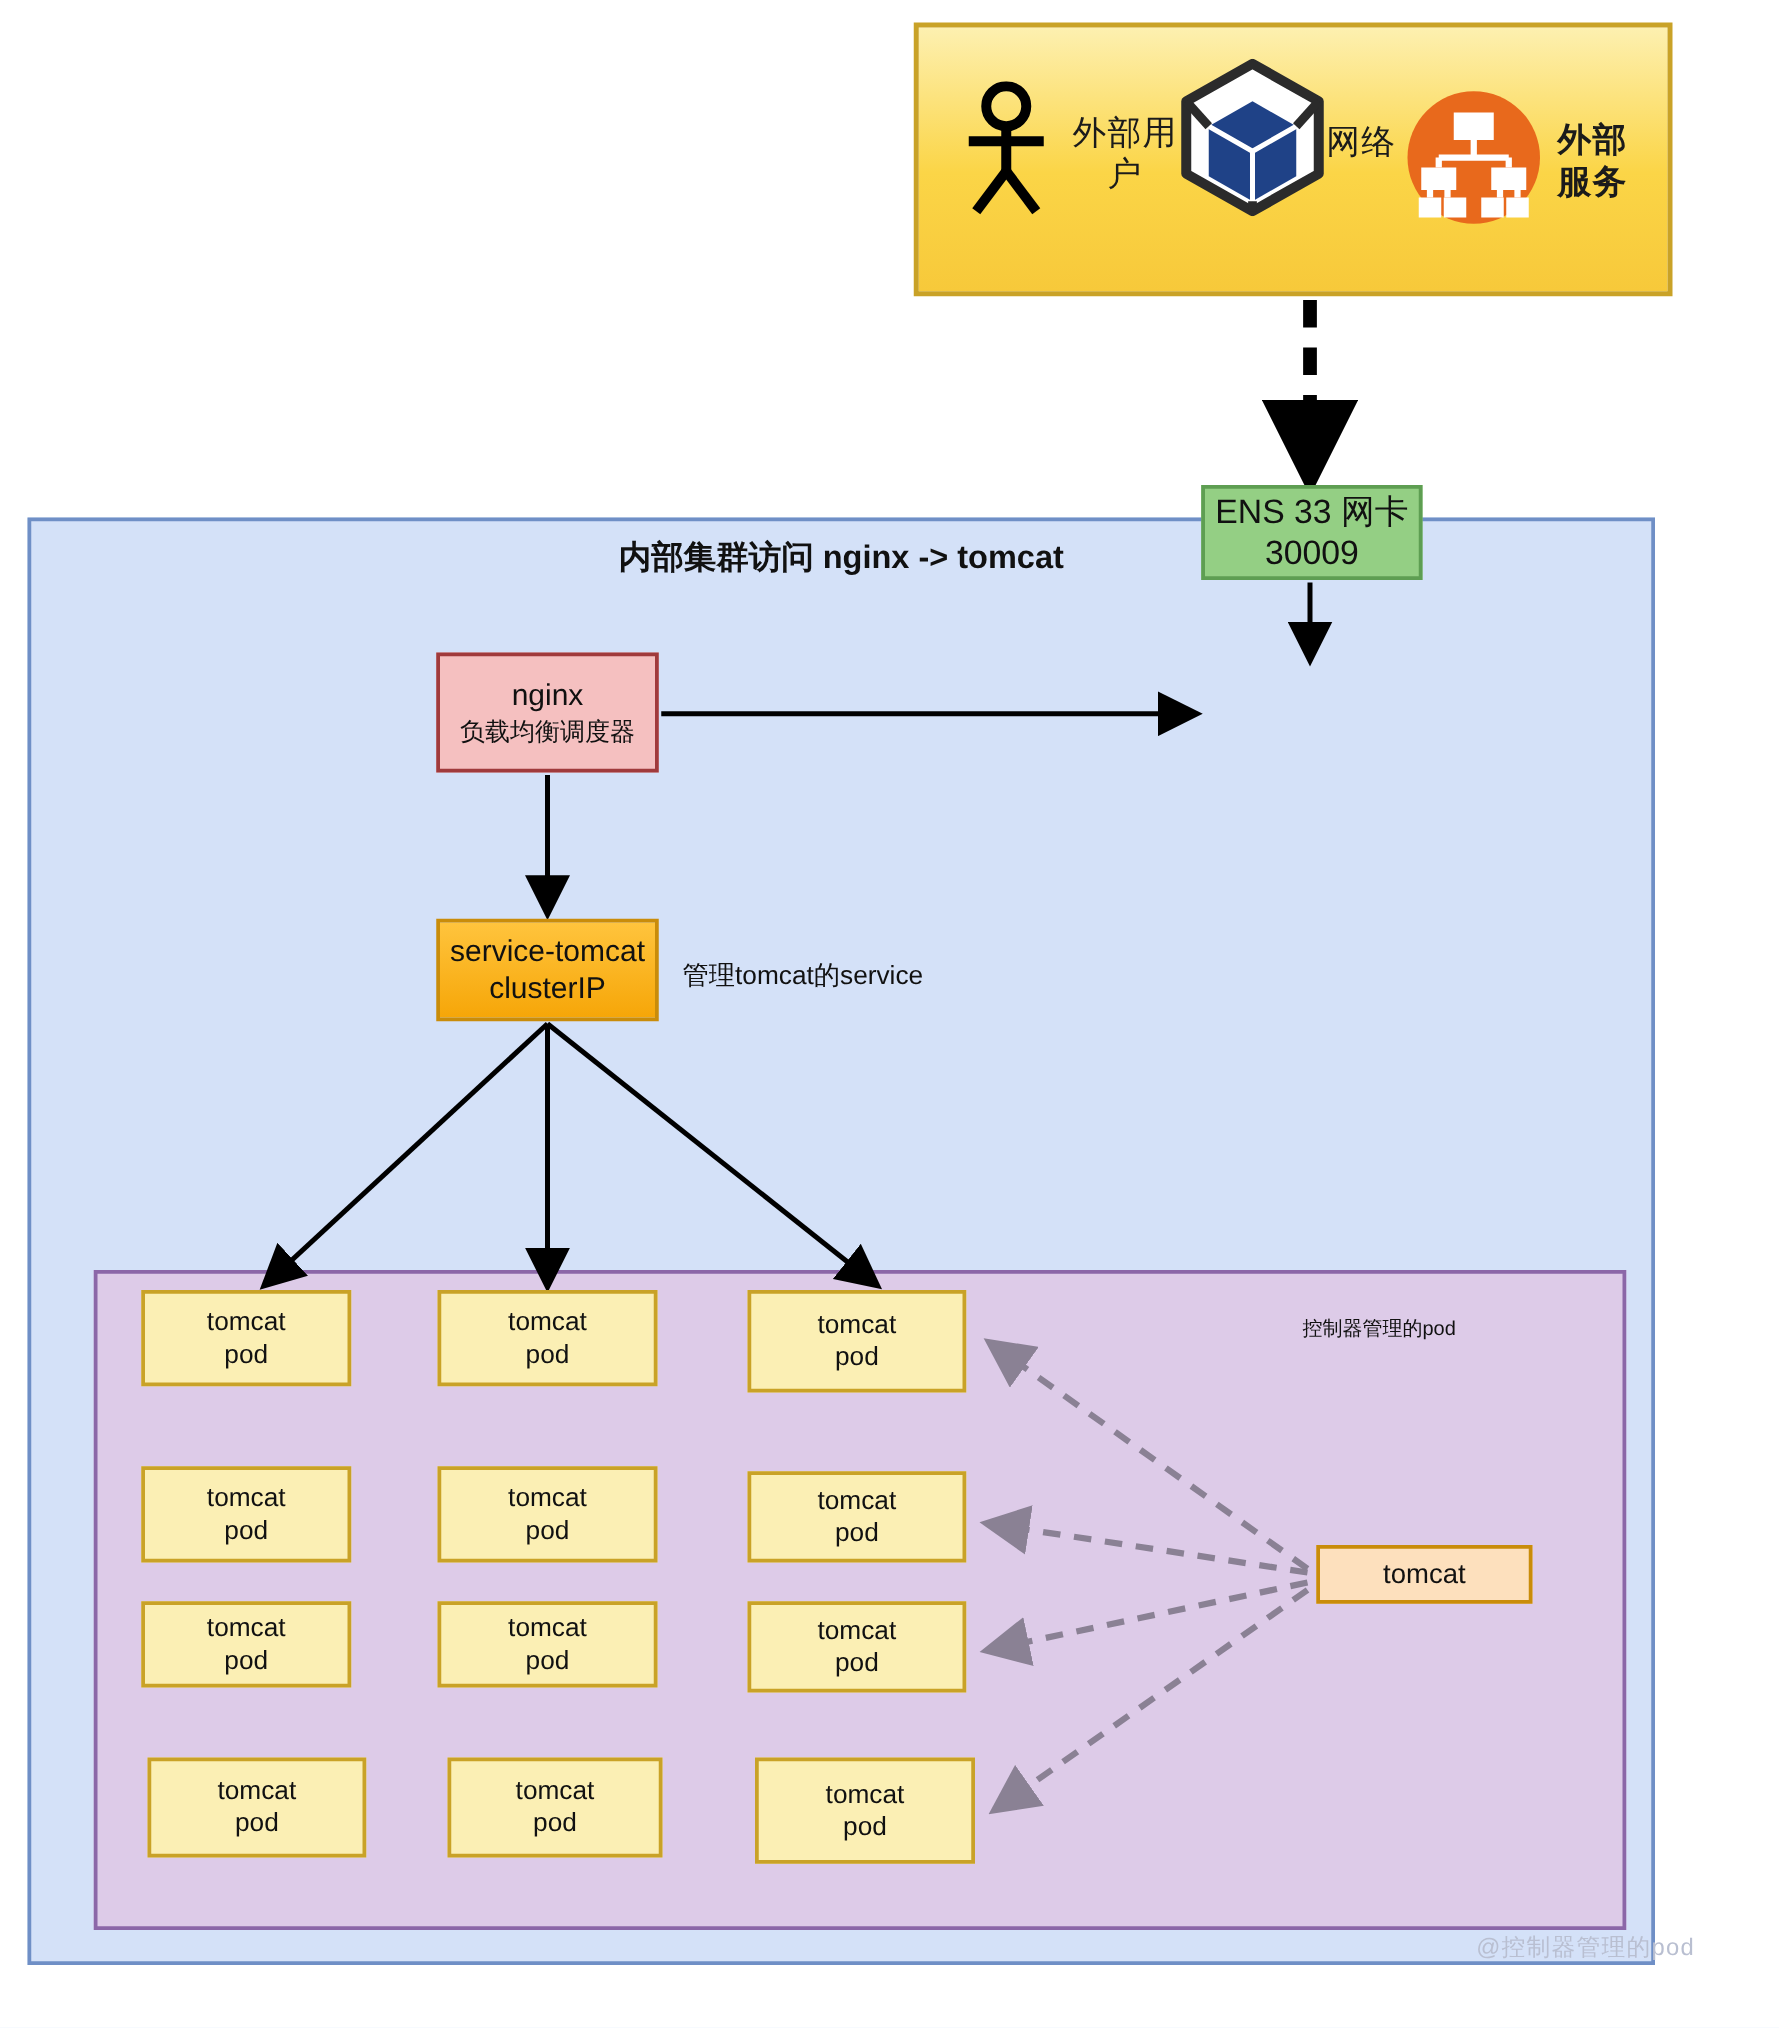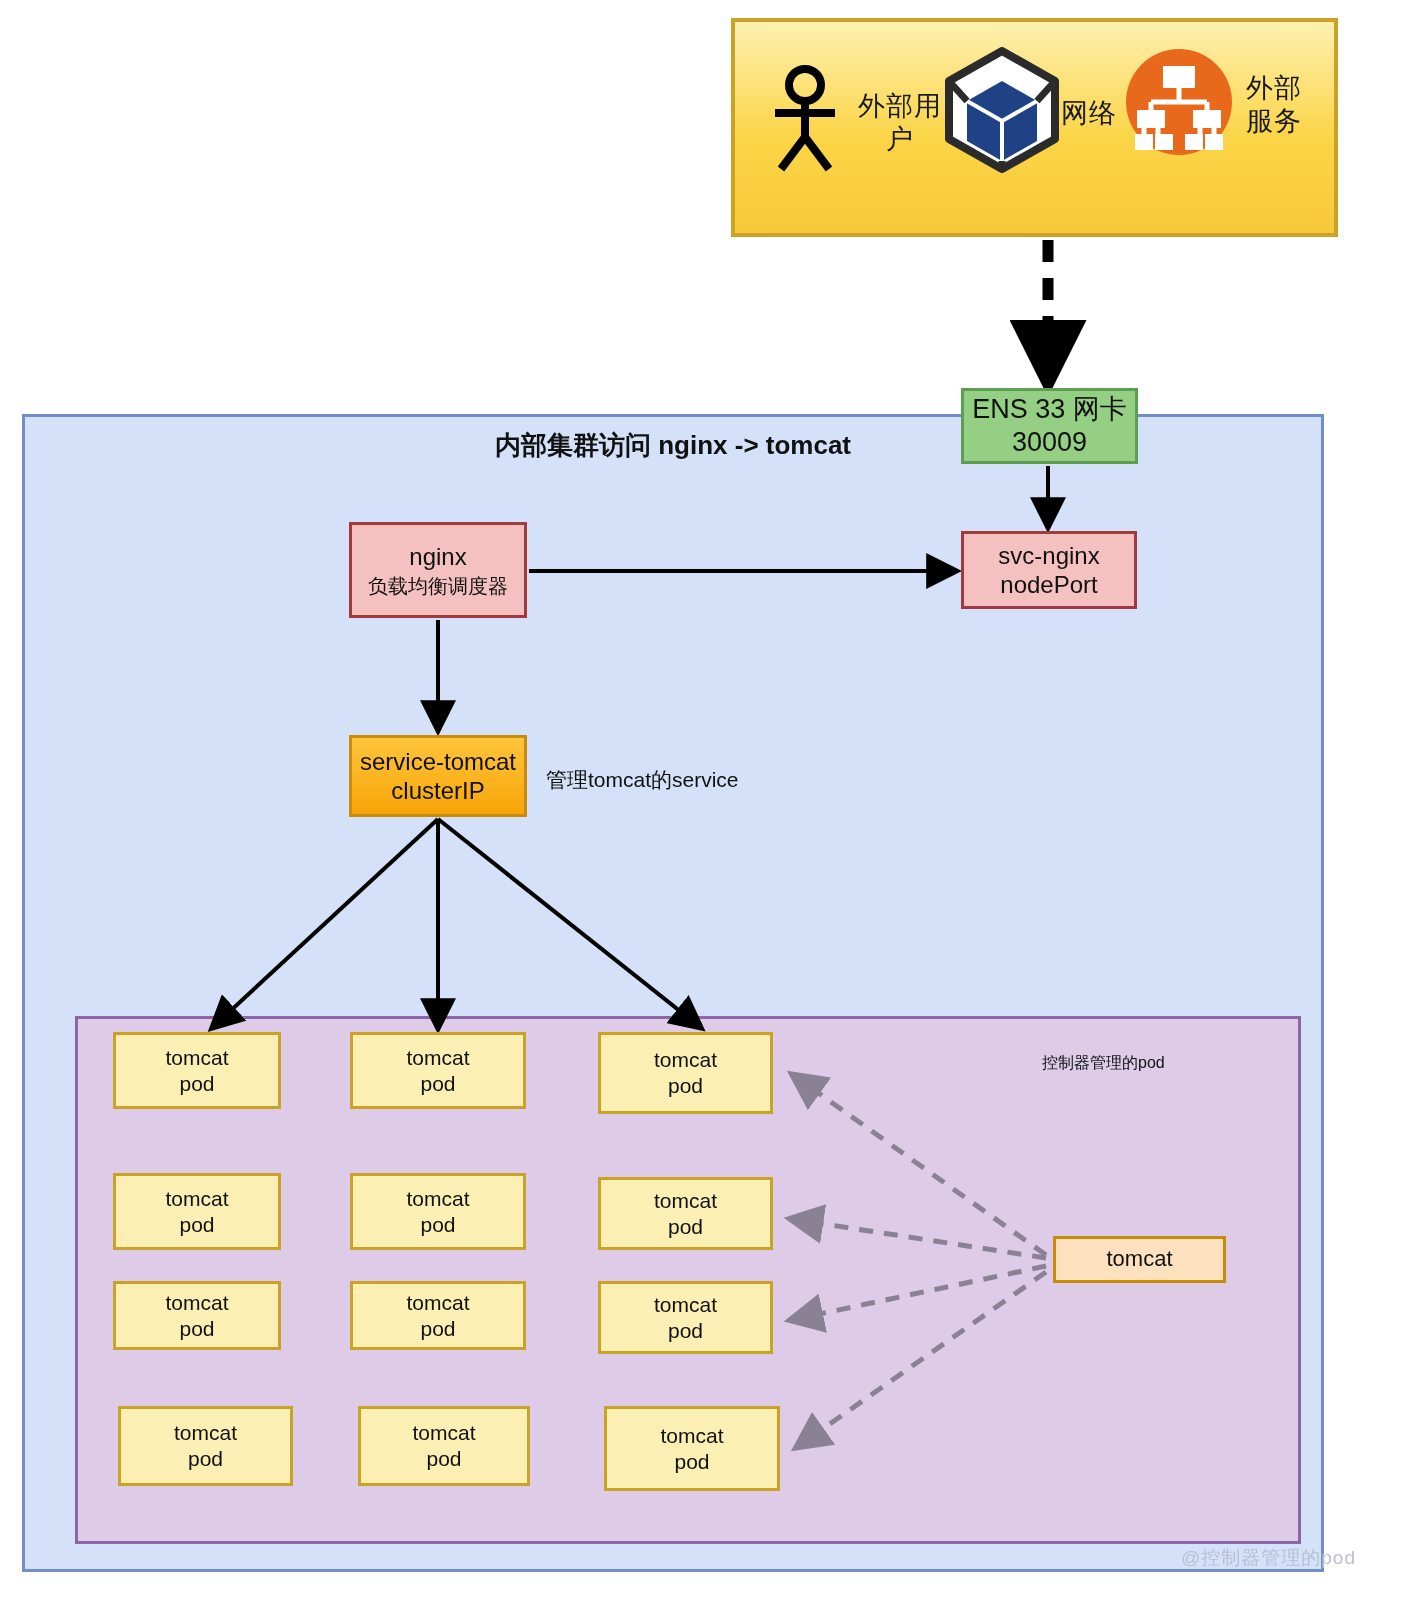--- a/index.html
+++ b/index.html
@@ -210,21 +210,21 @@
           <polyline points="24,54 59,74 94,54" fill="none" stroke="#ffffff" stroke-width="4"></polyline>
           <line x1="59" y1="74" x2="59" y2="114" stroke="#ffffff" stroke-width="4"></line>
           <line x1="6" y1="34" x2="24" y2="54" stroke="#2b2b2b" stroke-width="7"></line>
           <line x1="112" y1="34" x2="94" y2="54" stroke="#2b2b2b" stroke-width="7"></line>
           <line x1="59" y1="114" x2="59" y2="122" stroke="#2b2b2b" stroke-width="7"></line>
         </svg>
       </div>
       <div class="ext-label">网络</div>
     </div>
 
-    <div class="ext-item" style="left:388px; top:24px;">
+    <div class="ext-item" style="left:388px; top:48px;font-weight:bold;">
       <div class="glyph">
         <svg width="112" height="112" viewBox="0 0 112 112" aria-hidden="true">
           <circle cx="56" cy="56" r="53" fill="#e8691c"></circle>
           <rect x="40" y="20" width="32" height="22" fill="#ffffff"></rect>
           <line x1="56" y1="42" x2="56" y2="56" stroke="#ffffff" stroke-width="5"></line>
           <line x1="28" y1="56" x2="84" y2="56" stroke="#ffffff" stroke-width="5"></line>
           <line x1="28" y1="56" x2="28" y2="64" stroke="#ffffff" stroke-width="5"></line>
           <line x1="84" y1="56" x2="84" y2="64" stroke="#ffffff" stroke-width="5"></line>
           <rect x="14" y="64" width="28" height="18" fill="#ffffff"></rect>
           <rect x="70" y="64" width="28" height="18" fill="#ffffff"></rect>
@@ -282,24 +282,20 @@
   <div id="ens-box" class="box">
     <div class="l1">ENS 33 网卡</div>
     <div class="l2">30009</div>
   </div>
 
   <div id="nginx-box" class="box">
     <div class="l1">nginx</div>
     <div class="l2">负载均衡调度器</div>
   </div>
 
-  <div id="svc-nginx-box" class="box">
-    <div class="l1">svc-nginx</div>
-    <div class="l2">nodePort</div>
-  </div>
 
   <div id="svc-tomcat-box" class="box">
     <div class="l1">service-tomcat</div>
     <div class="l2">clusterIP</div>
   </div>
 
   <div id="svc-tomcat-note">管理tomcat的service</div>
 
   <div id="controller-box" class="box">
     <div>tomcat</div>

